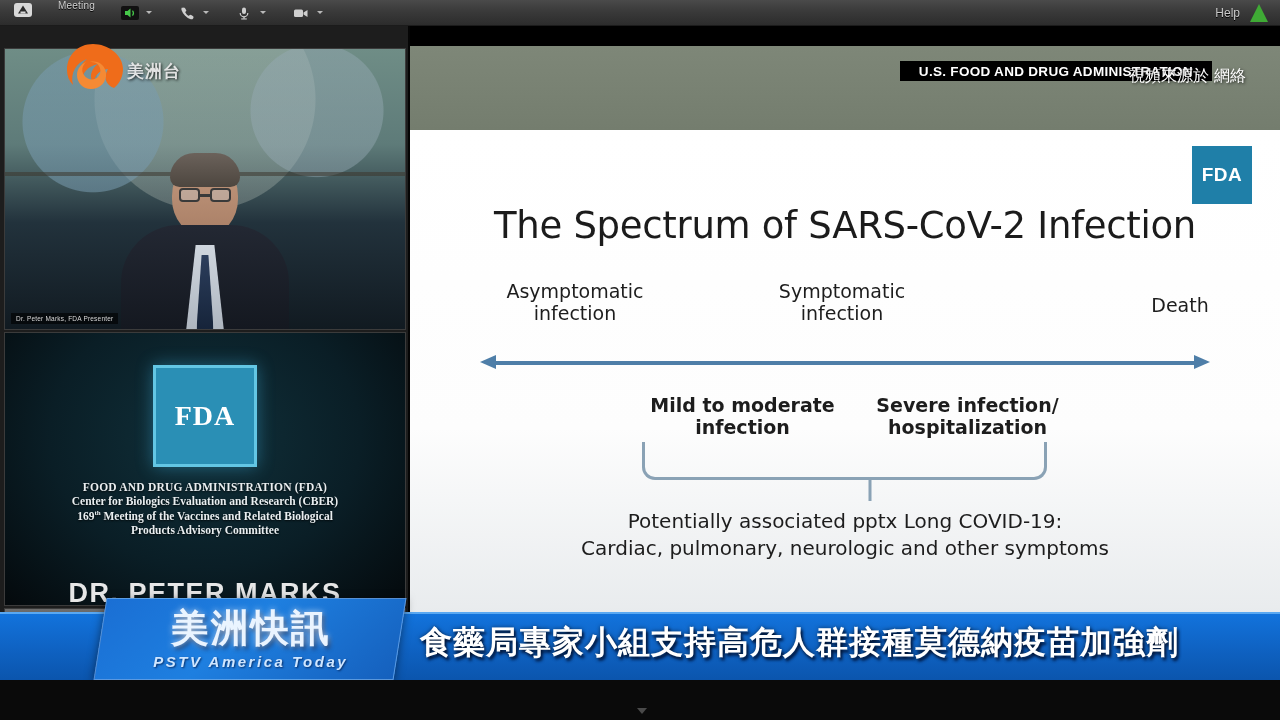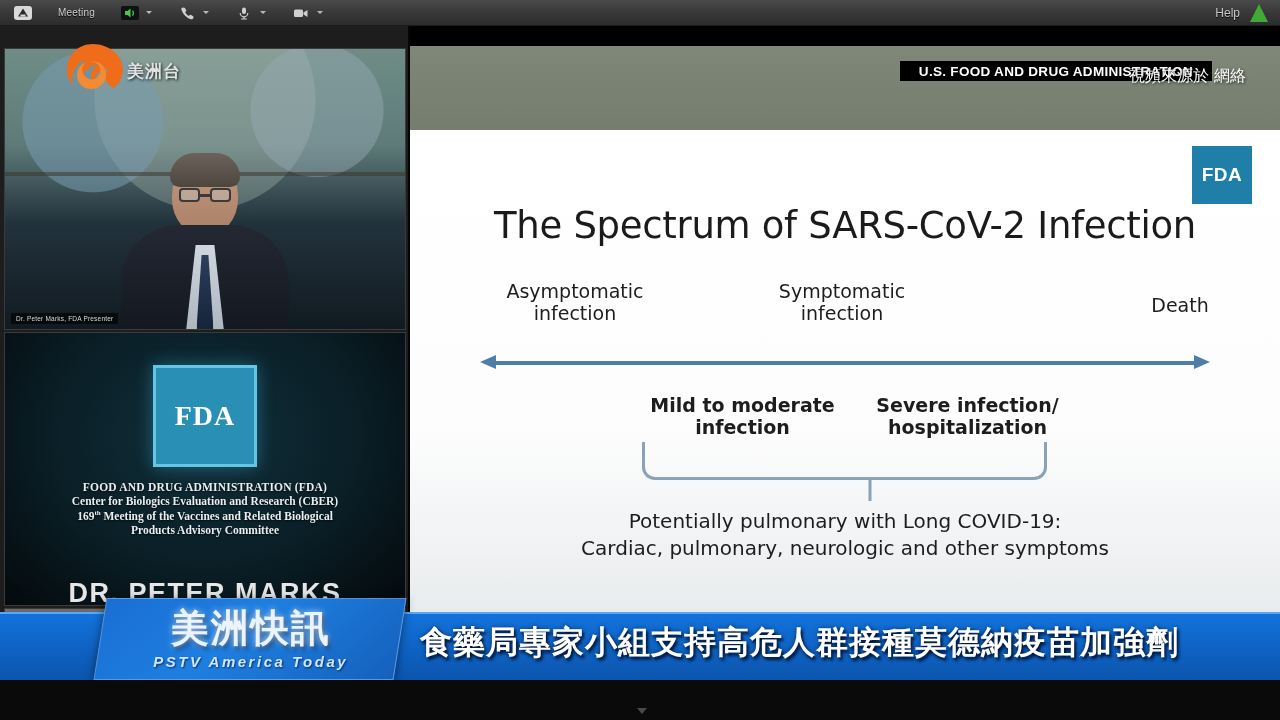--- a/index.html
+++ b/index.html
@@ -4,21 +4,21 @@
 <style>
   * { margin:0; padding:0; box-sizing:border-box; }
   html,body { width:1280px; height:720px; overflow:hidden; background:#000;
               font-family:"Liberation Sans", sans-serif; }
 
   #stage { position:relative; width:1280px; height:720px; background:#0b0b0b; }
 
   
   .app-menubar{ position:absolute; left:0; top:0; width:1280px; height:26px;
     background:linear-gradient(to bottom,#4a4a4a 0%,#3a3a3a 45%,#2c2c2c 100%);
-    border-bottom:1px solid #1b1b1b; display:flex; align-items:center; }
+    border-bottom:1px solid #1b1b1b; display:flex; }
   .app-logo{ width:26px; height:20px; margin-left:10px; display:flex;
     align-items:center; justify-content:center; }
   .app-logo svg{ display:block; }
   .menu-item{ color:#cfcfcf; font-size:10px; margin-left:22px; letter-spacing:.2px;
     text-shadow:0 1px 0 #000; white-space:nowrap; }
   .tool-group{ display:flex; align-items:center; margin-left:24px; }
   .tool-ico{ width:22px; height:18px; display:flex; align-items:center; justify-content:center; }
   .caret{ width:0;height:0;border-left:3px solid transparent;border-right:3px solid transparent;
     border-top:3px solid #b9b9b9; margin-left:5px; }
   .menubar-right{ margin-left:auto; display:flex; align-items:center; padding-right:8px; }
@@ -336,21 +336,21 @@
           <div class="lbl mild" style="white-space:pre-line">Mild to moderate
 infection</div>
           <div class="lbl severe" style="white-space:pre-line">Severe infection/
 hospitalization</div>
         </div>
 
         <div class="brace"></div>
         <div class="brace-stem"></div>
 
         <div class="longcovid">
-          <div>Potentially pulmonary with Long COVID-19:</div>
+          <div>Potentially associated pptx Long COVID-19:</div>
           <div>Cardiac, pulmonary, neurologic and other symptoms</div>
         </div>
 
         <div class="slide-num">2</div>
       </div>
 
       <div class="slide-botband"></div>
     </div>
   </div>
 

